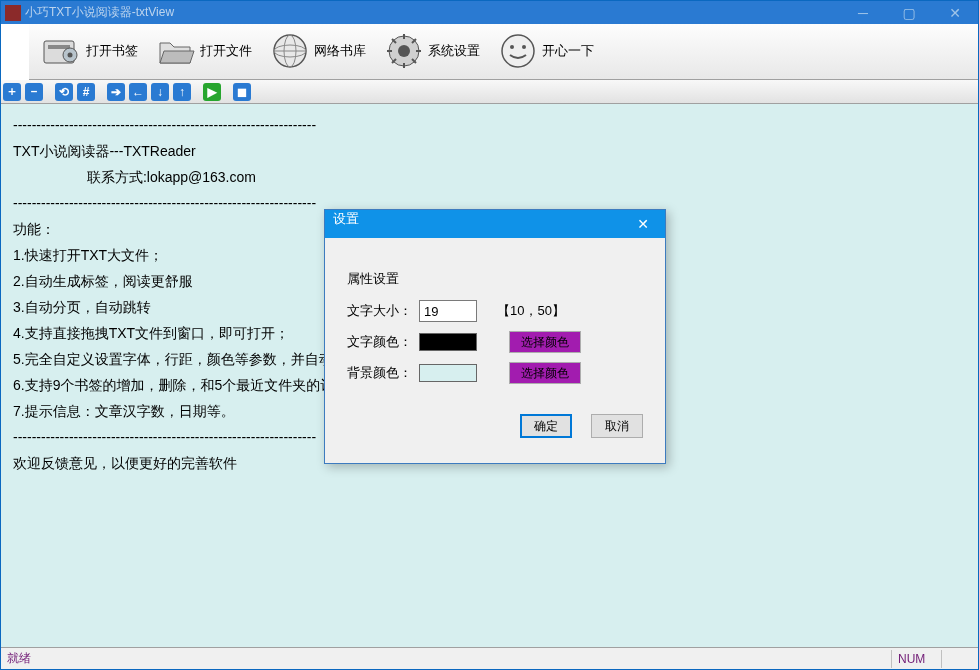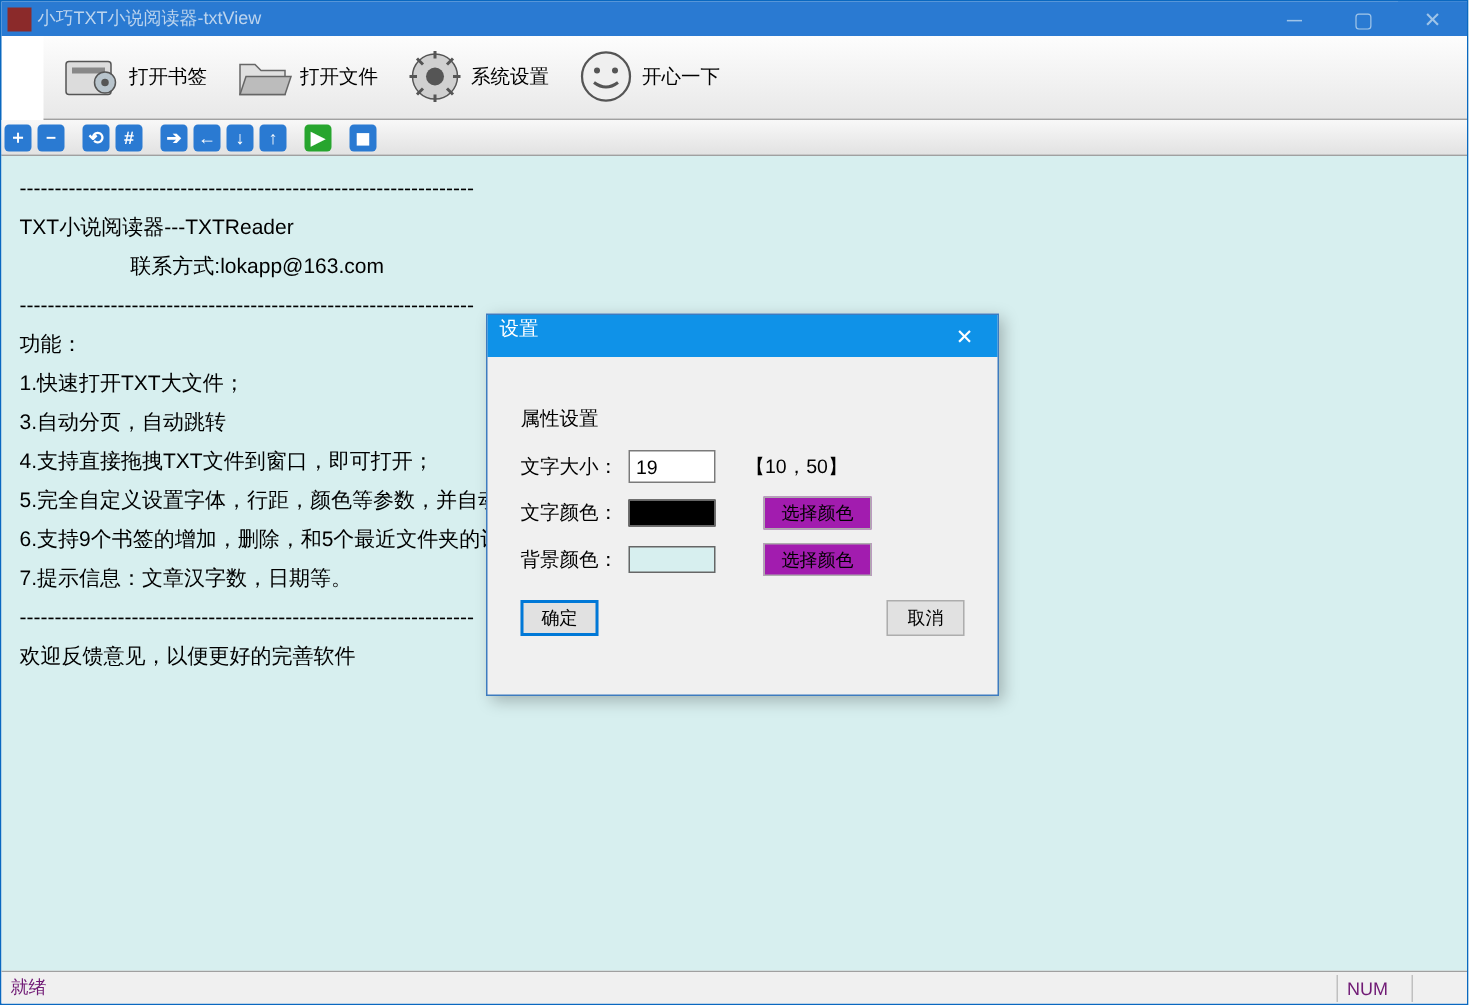--- a/index.html
+++ b/index.html
@@ -32,21 +32,21 @@
 .dialog-body { padding: 32px 22px 10px; font-size: 13px; color: #000; }
 .group { font-size: 13px; margin-bottom: 12px; }
 .row { display: flex; align-items: center; margin: 9px 0; font-size: 13px; }
 .row .lbl { width: 72px; text-align: left; }
 .row input.txt { width: 58px; height: 22px; border: 1px solid #7a7a7a; padding: 0 4px; font-size: 13px; background: #fff; }
 .row .hint { margin-left: 20px; font-size: 13px; }
 .swatch { width: 58px; height: 18px; border: 1px solid #666; display: inline-block; }
 .swatch.black { background: #000; }
 .swatch.bg { background: #d7efef; }
 .pick-btn { width: 72px; height: 22px; margin-left: 32px; background: #a21caf; border: 1px solid #adadad; font-size: 12px; cursor: pointer; }
-.dialog-buttons { display: flex; justify-content: space-between; gap: 44px; margin-top: 16px; }
+.dialog-buttons { display: flex; justify-content: flex-end; gap: 19px; margin-top: 30px; }
 .dlg-btn { width: 52px; height: 24px; border: 1px solid #adadad; background: #e1e1e1; font-size: 12px; cursor: pointer; }
 .dlg-btn.primary { border: 2px solid #0078d7; }
 
 .status-bar { height: 22px; background: #f0f0f0; border-top: 1px solid #a0a0a0; display: flex; align-items: center; padding: 0 6px; font-size: 12px; color: #701a75; }
 .status-bar .seg { padding: 0 6px; border-right: 1px solid #c0c0c0; height: 18px; display: flex; align-items: center; }
 .status-bar .spacer { flex: 1; }
 
 svg { display: block; }
 </style>
 </head>
@@ -76,20 +76,31 @@
       <span class="tlabel">打开书签</span>
     </div>
     <div class="tool-btn">
       <span class="ticon">
         <svg width="40" height="36" viewBox="0 0 40 36">
             <path d="M4 10 L14 10 L18 14 L34 14 L34 30 L4 30 Z" fill="#e0e0e0" stroke="#666"></path>
             <path d="M8 18 L38 18 L34 30 L4 30 Z" fill="#bcbcbc" stroke="#666"></path>
           </svg>
       </span>
       <span class="tlabel">打开文件</span>
+    </div>
+    <div class="tool-btn">
+      <span class="ticon">
+        <svg width="40" height="40" viewBox="0 0 40 40">
+            <circle cx="20" cy="20" r="16" fill="#e8e8e8" stroke="#555" stroke-width="1.5"></circle>
+            <ellipse cx="20" cy="20" rx="16" ry="6" fill="none" stroke="#888"></ellipse>
+            <ellipse cx="20" cy="20" rx="6" ry="16" fill="none" stroke="#888"></ellipse>
+            <line x1="4" y1="20" x2="36" y2="20" stroke="#888"></line>
+          </svg>
+      </span>
+      <span class="tlabel">网络书库</span>
     </div>
     <div class="tool-btn">
       <span class="ticon">
         <svg width="40" height="40" viewBox="0 0 40 40">
             <circle cx="20" cy="20" r="15" fill="#d0d0d0" stroke="#555"></circle>
             <g stroke="#555" stroke-width="2">
               <line x1="20" y1="3" x2="20" y2="8"></line>
               <line x1="20" y1="32" x2="20" y2="37"></line>
               <line x1="3" y1="20" x2="8" y2="20"></line>
               <line x1="32" y1="20" x2="37" y2="20"></line>
@@ -133,20 +144,21 @@
     <div class="sb-btn" style="background:#2a7ad2">◼</div>
   </div>
 
   <div class="content-area">
     <div class="line">-----------------------------------------------------------------</div>
     <div class="line">TXT小说阅读器---TXTReader</div>
     <div class="line">                   联系方式:lokapp@163.com</div>
     <div class="line">-----------------------------------------------------------------</div>
     <div class="line">功能：</div>
     <div class="line">1.快速打开TXT大文件；</div>
+    <div class="line">2.自动生成标签，阅读更舒服</div>
     <div class="line">3.自动分页，自动跳转</div>
     <div class="line">4.支持直接拖拽TXT文件到窗口，即可打开；</div>
     <div class="line">5.完全自定义设置字体，行距，颜色等参数，并自动保</div>
     <div class="line">6.支持9个书签的增加，删除，和5个最近文件夹的记录</div>
     <div class="line">7.提示信息：文章汉字数，日期等。</div>
     <div class="line"></div>
     <div class="line">-----------------------------------------------------------------</div>
     <div class="line">欢迎反馈意见，以便更好的完善软件</div>
   </div>
 

